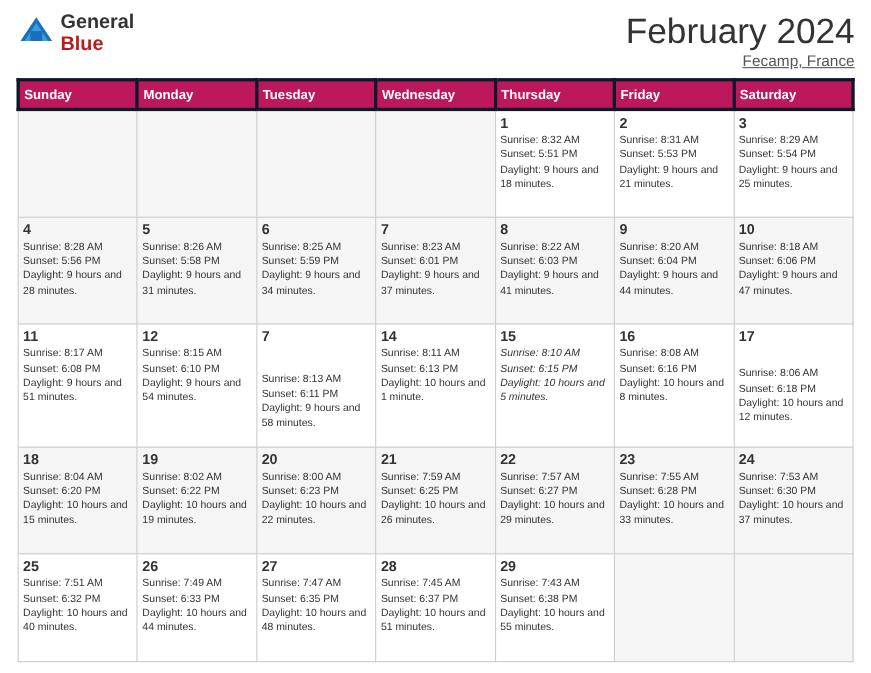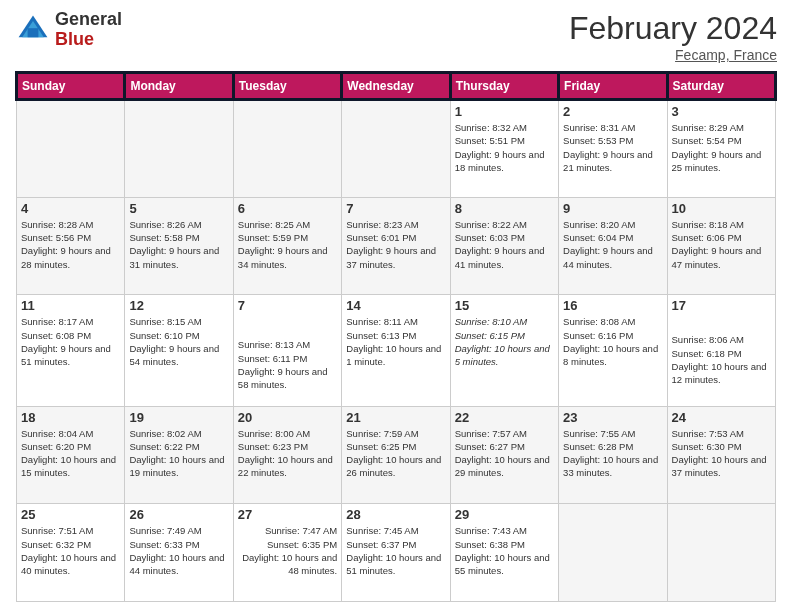--- a/index.html
+++ b/index.html
@@ -302,21 +302,21 @@
 Daylight: 10 hours and 40 minutes.</div>
           </td>
           <td>
             <span class="day-number">26</span>
             <div class="day-info" style="white-space: pre-line;">Sunrise: 7:49 AM
 Sunset: 6:33 PM
 Daylight: 10 hours and 44 minutes.</div>
           </td>
           <td>
             <span class="day-number">27</span>
-            <div class="day-info" style="white-space: pre-line; text-align: right;">Sunrise: 7:47 AM
+            <div class="day-info" style="white-space: pre-line;">Sunrise: 7:47 AM
 Sunset: 6:35 PM
 Daylight: 10 hours and 48 minutes.</div>
           </td>
           <td>
             <span class="day-number">28</span>
             <div class="day-info" style="white-space: pre-line;">Sunrise: 7:45 AM
 Sunset: 6:37 PM
 Daylight: 10 hours and 51 minutes.</div>
           </td>
           <td>

